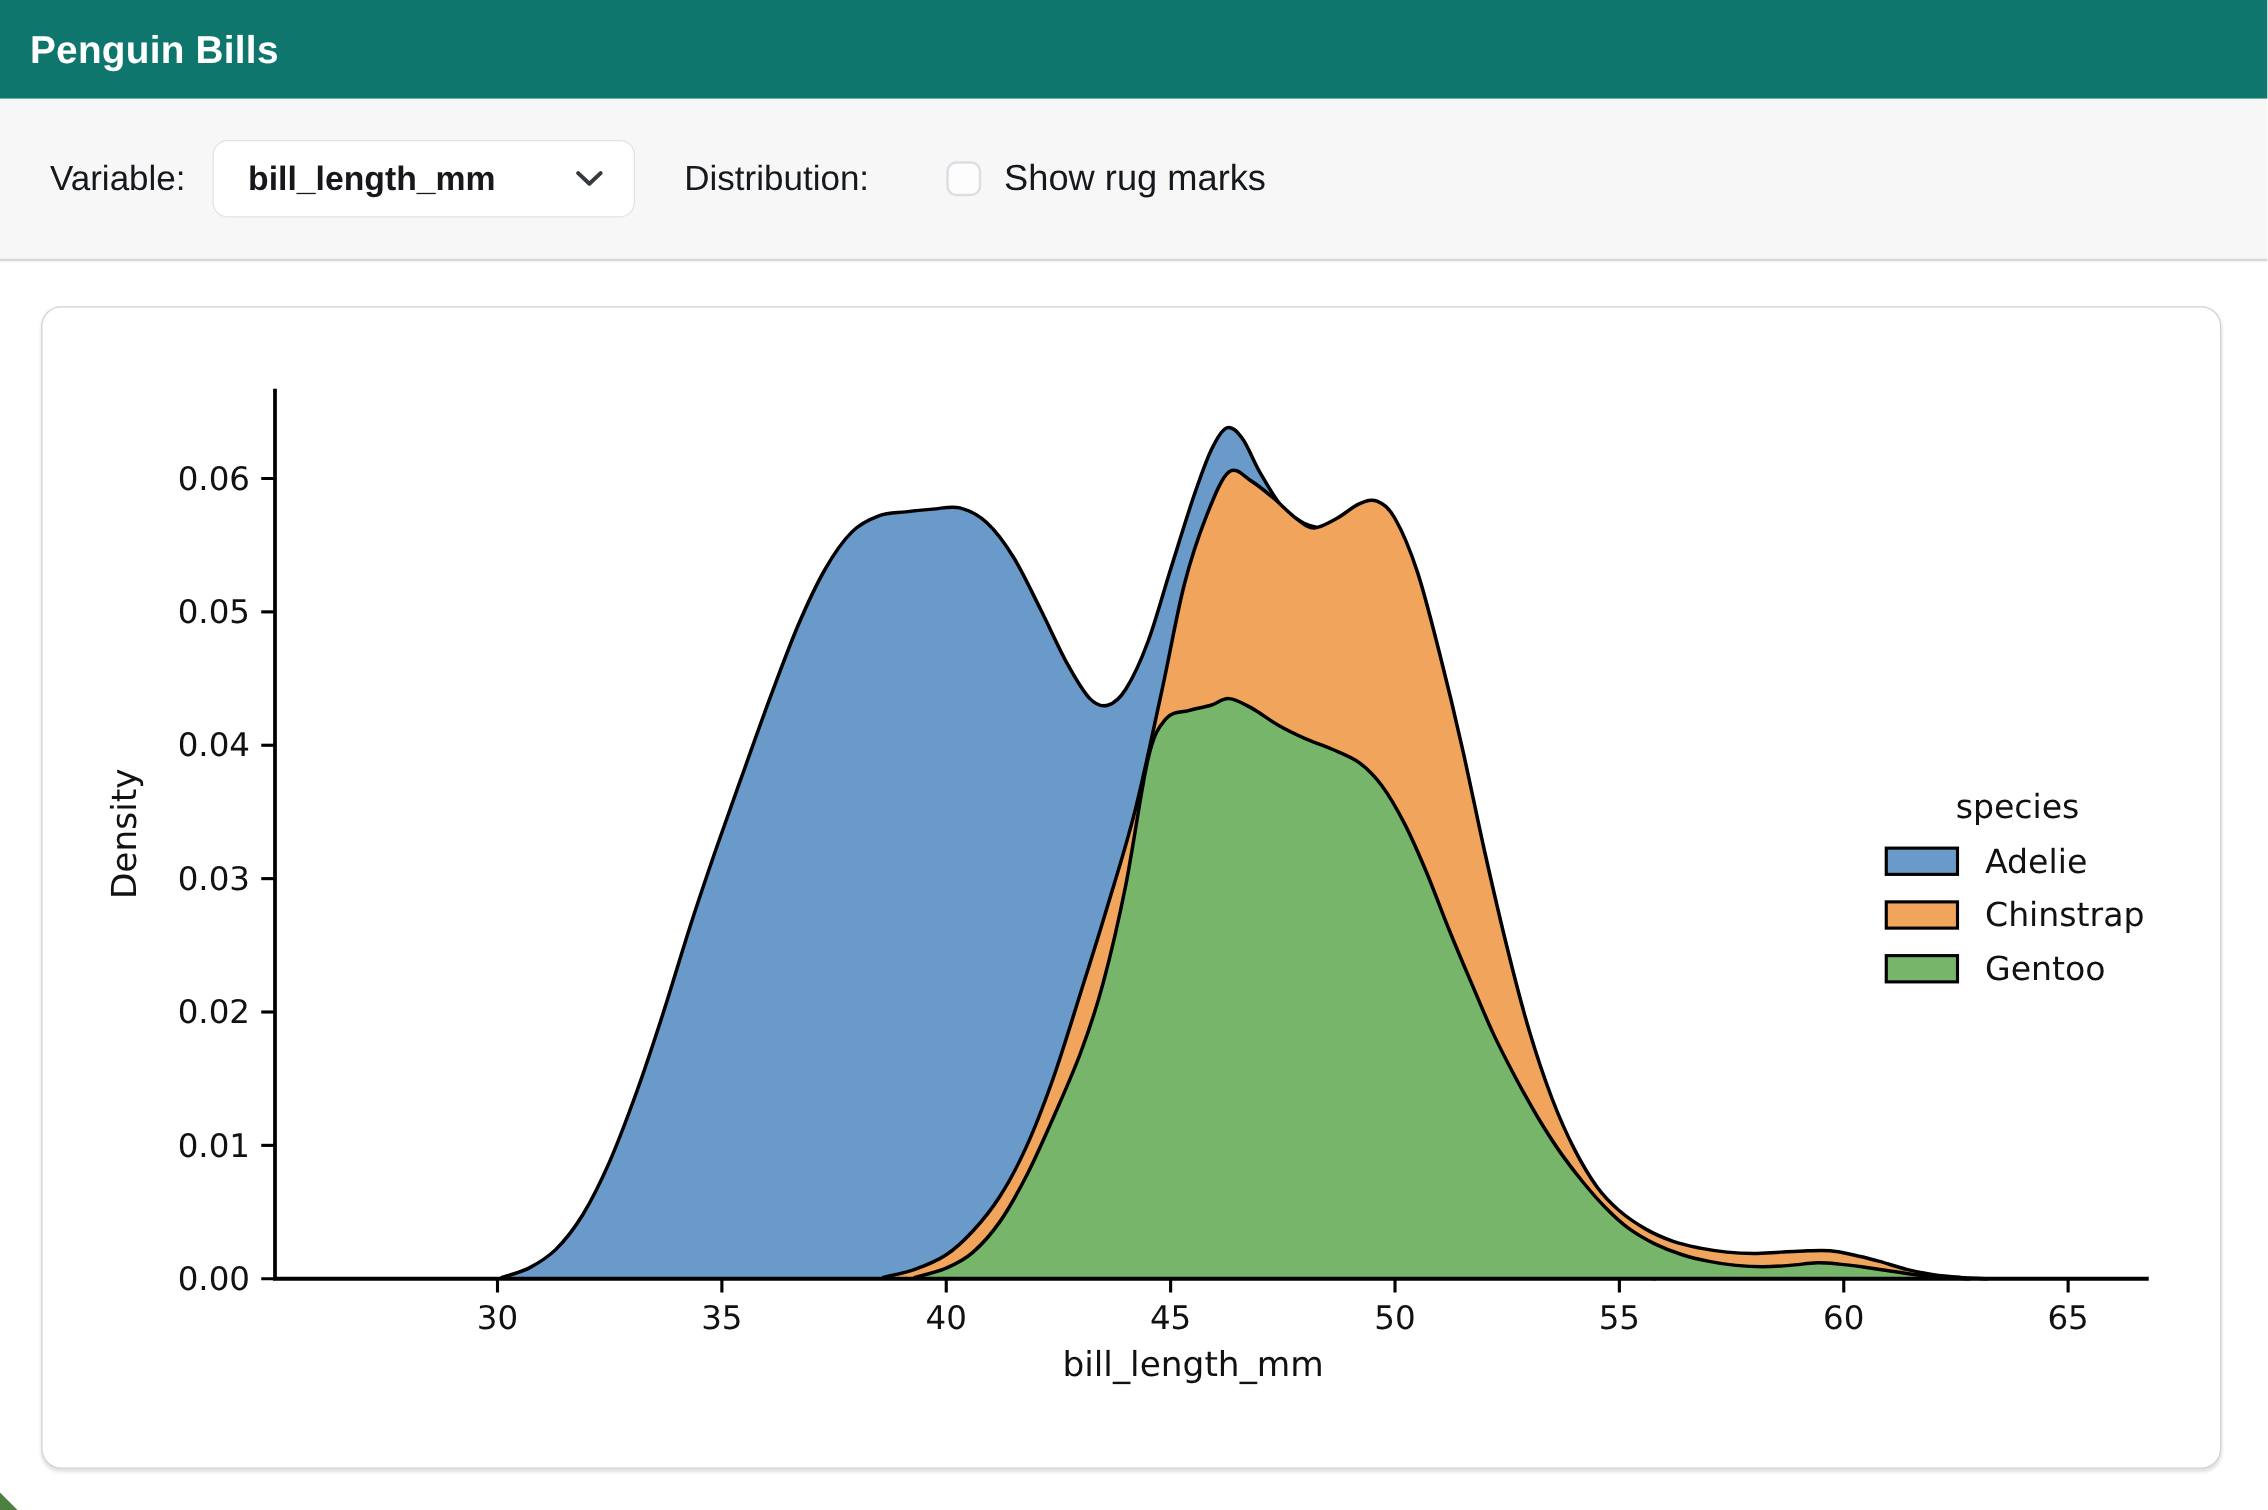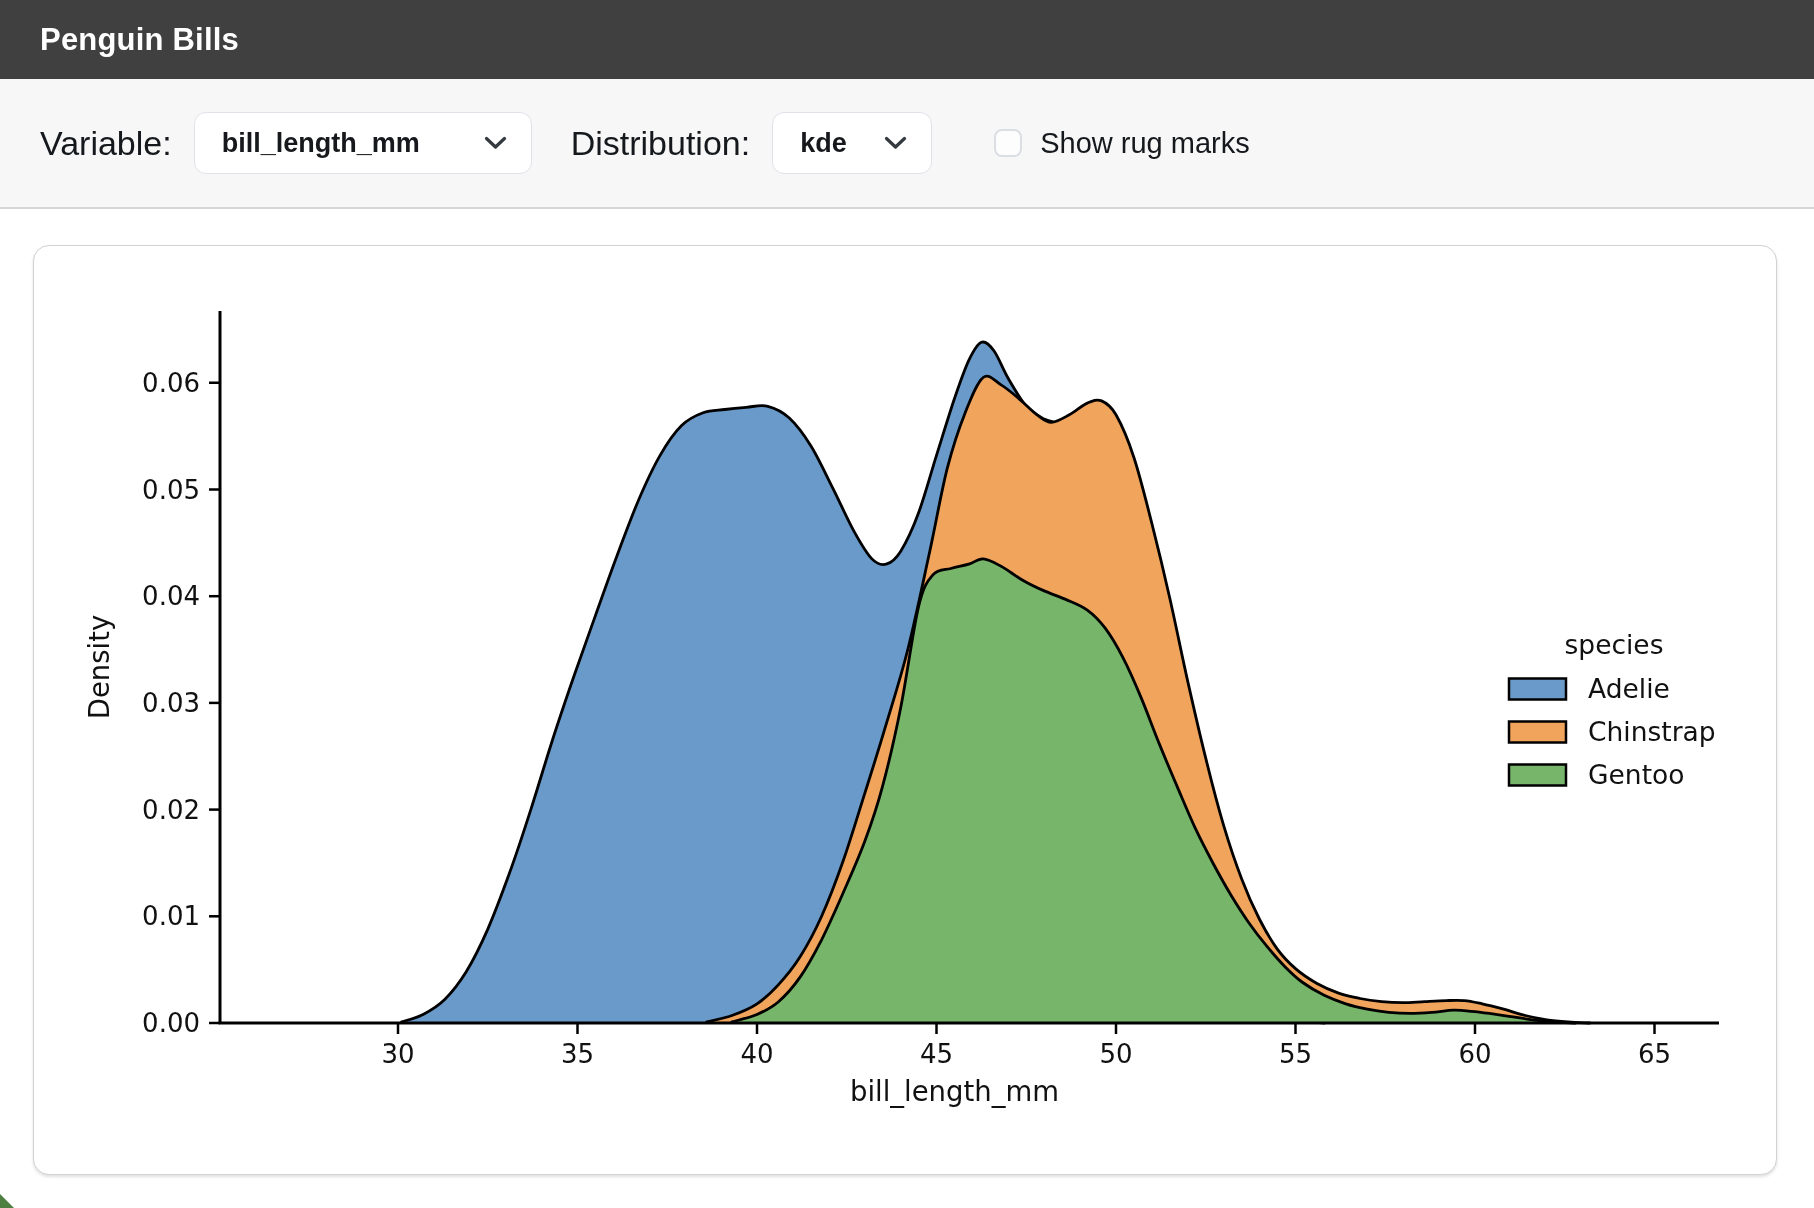--- a/index.html
+++ b/index.html
@@ -3,30 +3,30 @@
 <meta charset="utf-8">
 <style>
   html,body{margin:0;padding:0;}
   body{
     width:1814px;height:1208px;position:relative;overflow:hidden;
     background:#ffffff;font-family:"Liberation Sans",sans-serif;
     -webkit-font-smoothing:antialiased;
   }
   
   .header{
-    height:79px;background:#404040;display:flex;align-items:center;
-    padding-left:40px;box-sizing:border-box;
+    height:79px;background:#0f766e;display:flex;align-items:center;
+    padding-left:24px;box-sizing:border-box;
   }
   .header-title{color:#ffffff;font-size:31px;font-weight:600;letter-spacing:.2px;}
   
   .controls{
     height:130px;background:#f7f7f7;border-bottom:2px solid #d6d6d6;
     display:flex;align-items:center;padding-left:40px;box-sizing:border-box;
   }
-  .ctl-label{font-size:34px;color:#15181c;}
+  .ctl-label{font-size:28px;color:#15181c;}
   .select-btn{
     display:flex;align-items:center;justify-content:space-between;
     background:#ffffff;border:1.5px solid #dfe3e8;border-radius:12px;
     height:62px;box-sizing:border-box;padding:0 24px 0 27px;cursor:pointer;
   }
   .select-btn .val{font-size:27px;font-weight:600;color:#16181c;}
   .sel-variable{width:338px;margin-left:22px;}
   .sel-dist{width:160px;margin-left:22px;}
   .lbl-dist{margin-left:39px;}
   .chev{margin-left:18px;flex:none;}
@@ -61,26 +61,20 @@
 
   <div class="select-btn sel-variable" role="combobox">
     <span class="val">bill_length_mm</span>
     <svg class="chev" width="23" height="14" viewBox="0 0 23 14">
       <path d="M2.5 2.5 L11.5 11 L20.5 2.5" fill="none" stroke="#343a40" stroke-width="3.2" stroke-linecap="round" stroke-linejoin="round"></path>
     </svg>
   </div>
 
   <span class="ctl-label lbl-dist">Distribution:</span>
 
-  <div class="select-btn sel-dist" role="combobox">
-    <span class="val">kde</span>
-    <svg class="chev" width="23" height="14" viewBox="0 0 23 14">
-      <path d="M2.5 2.5 L11.5 11 L20.5 2.5" fill="none" stroke="#343a40" stroke-width="3.2" stroke-linecap="round" stroke-linejoin="round"></path>
-    </svg>
-  </div>
 
   <span class="checkbox" role="checkbox" aria-checked="false"></span>
   <span class="rug-label">Show rug marks</span>
 </div>
 
 <div class="card">
   <svg id="chart-svg" width="1741" height="927" viewBox="0 0 1741 927">
       <path d="M 367.6 775.9 C 371.2 774.7, 381.9 772.2, 389.1 768.5 C 396.3 764.7, 403.5 760.6, 410.7 753.5 C 417.9 746.4, 425.0 737.5, 432.2 725.8 C 439.4 714.0, 446.6 699.5, 453.8 683.1 C 460.9 666.7, 468.1 647.5, 475.3 627.6 C 482.5 607.7, 489.7 585.8, 496.8 563.6 C 504.0 541.4, 511.2 516.5, 518.4 494.2 C 525.5 472.0, 532.7 451.0, 539.9 430.2 C 547.1 409.4, 554.3 389.5, 561.5 369.4 C 568.6 349.3, 575.8 328.9, 583.0 309.7 C 590.2 290.4, 597.4 270.9, 604.5 254.2 C 611.7 237.5, 618.9 221.8, 626.1 209.4 C 633.2 196.9, 640.4 186.6, 647.6 179.5 C 654.8 172.4, 662.0 169.3, 669.1 166.7 C 676.3 164.0, 683.5 164.4, 690.7 163.5 C 697.9 162.6, 705.1 161.9, 712.2 161.3 C 719.4 160.8, 726.6 158.5, 733.8 160.3 C 740.9 162.1, 748.1 165.4, 755.3 172.0 C 762.5 178.6, 769.7 188.2, 776.8 199.8 C 784.0 211.3, 791.2 227.1, 798.4 241.4 C 805.6 255.6, 813.3 273.2, 819.9 285.1 C 826.5 297.0, 832.5 307.3, 837.9 312.9 C 843.3 318.4, 847.5 319.4, 852.2 318.2 C 857.0 316.9, 861.2 313.9, 866.6 305.4 C 872.0 296.8, 878.6 283.0, 884.5 267.0 C 890.5 251.0, 896.5 228.4, 902.5 209.4 C 908.5 190.3, 915.1 168.6, 920.4 152.8 C 925.8 137.0, 930.3 123.8, 934.8 114.4 C 939.3 105.0, 943.2 97.9, 947.4 96.3 C 951.6 94.7, 955.5 98.7, 959.9 104.8 C 964.4 110.8, 968.9 123.3, 974.3 132.5 C 979.7 141.8, 986.3 153.5, 992.3 160.3 C 998.2 167.0, 1004.2 169.9, 1010.2 173.1 C 1016.2 176.3, 1022.2 174.9, 1028.2 179.5 C 1034.1 184.1, 1040.1 190.1, 1046.1 200.8 C 1052.1 211.5, 1058.1 225.7, 1064.0 243.5 C 1070.0 261.3, 1076.0 283.5, 1082.0 307.5 C 1088.0 331.5, 1094.0 360.0, 1099.9 387.5 C 1105.9 415.1, 1111.9 445.3, 1117.9 472.9 C 1123.9 500.5, 1129.9 528.0, 1135.8 552.9 C 1141.8 577.8, 1147.8 601.5, 1153.8 622.3 C 1159.8 643.1, 1165.8 661.8, 1171.8 677.8 C 1177.7 693.8, 1183.7 707.1, 1189.7 718.3 C 1195.7 729.5, 1201.7 737.9, 1207.7 745.0 C 1213.6 752.1, 1219.0 756.7, 1225.6 761.0 C 1232.2 765.3, 1240.0 768.3, 1247.1 770.6 C 1254.3 772.9, 1261.5 773.8, 1268.7 774.9 C 1275.9 775.9, 1286.6 776.6, 1290.2 777.0 L 1290.2 777 L 367.6 777 Z" fill="#6a9ac9" stroke="none"></path>
       <path d="M 367.6 775.9 C 371.2 774.7, 381.9 772.2, 389.1 768.5 C 396.3 764.7, 403.5 760.6, 410.7 753.5 C 417.9 746.4, 425.0 737.5, 432.2 725.8 C 439.4 714.0, 446.6 699.5, 453.8 683.1 C 460.9 666.7, 468.1 647.5, 475.3 627.6 C 482.5 607.7, 489.7 585.8, 496.8 563.6 C 504.0 541.4, 511.2 516.5, 518.4 494.2 C 525.5 472.0, 532.7 451.0, 539.9 430.2 C 547.1 409.4, 554.3 389.5, 561.5 369.4 C 568.6 349.3, 575.8 328.9, 583.0 309.7 C 590.2 290.4, 597.4 270.9, 604.5 254.2 C 611.7 237.5, 618.9 221.8, 626.1 209.4 C 633.2 196.9, 640.4 186.6, 647.6 179.5 C 654.8 172.4, 662.0 169.3, 669.1 166.7 C 676.3 164.0, 683.5 164.4, 690.7 163.5 C 697.9 162.6, 705.1 161.9, 712.2 161.3 C 719.4 160.8, 726.6 158.5, 733.8 160.3 C 740.9 162.1, 748.1 165.4, 755.3 172.0 C 762.5 178.6, 769.7 188.2, 776.8 199.8 C 784.0 211.3, 791.2 227.1, 798.4 241.4 C 805.6 255.6, 813.3 273.2, 819.9 285.1 C 826.5 297.0, 832.5 307.3, 837.9 312.9 C 843.3 318.4, 847.5 319.4, 852.2 318.2 C 857.0 316.9, 861.2 313.9, 866.6 305.4 C 872.0 296.8, 878.6 283.0, 884.5 267.0 C 890.5 251.0, 896.5 228.4, 902.5 209.4 C 908.5 190.3, 915.1 168.6, 920.4 152.8 C 925.8 137.0, 930.3 123.8, 934.8 114.4 C 939.3 105.0, 943.2 97.9, 947.4 96.3 C 951.6 94.7, 955.5 98.7, 959.9 104.8 C 964.4 110.8, 968.9 123.3, 974.3 132.5 C 979.7 141.8, 986.3 153.5, 992.3 160.3 C 998.2 167.0, 1004.2 169.9, 1010.2 173.1 C 1016.2 176.3, 1022.2 174.9, 1028.2 179.5 C 1034.1 184.1, 1040.1 190.1, 1046.1 200.8 C 1052.1 211.5, 1058.1 225.7, 1064.0 243.5 C 1070.0 261.3, 1076.0 283.5, 1082.0 307.5 C 1088.0 331.5, 1094.0 360.0, 1099.9 387.5 C 1105.9 415.1, 1111.9 445.3, 1117.9 472.9 C 1123.9 500.5, 1129.9 528.0, 1135.8 552.9 C 1141.8 577.8, 1147.8 601.5, 1153.8 622.3 C 1159.8 643.1, 1165.8 661.8, 1171.8 677.8 C 1177.7 693.8, 1183.7 707.1, 1189.7 718.3 C 1195.7 729.5, 1201.7 737.9, 1207.7 745.0 C 1213.6 752.1, 1219.0 756.7, 1225.6 761.0 C 1232.2 765.3, 1240.0 768.3, 1247.1 770.6 C 1254.3 772.9, 1261.5 773.8, 1268.7 774.9 C 1275.9 775.9, 1286.6 776.6, 1290.2 777.0" fill="none" stroke="#000000" stroke-width="2.8" stroke-linejoin="round" stroke-linecap="round"></path>
       <path d="M 672.7 775.9 C 676.9 774.9, 689.5 772.6, 697.9 769.5 C 706.2 766.5, 715.2 763.0, 723.0 757.8 C 730.8 752.6, 737.4 746.4, 744.5 738.6 C 751.7 730.8, 758.9 722.2, 766.1 710.8 C 773.3 699.5, 780.4 686.3, 787.6 670.3 C 794.8 654.3, 802.0 635.3, 809.2 614.8 C 816.3 594.4, 823.5 570.4, 830.7 547.6 C 837.9 524.8, 845.1 502.2, 852.2 478.2 C 859.4 454.2, 866.6 432.0, 873.8 403.5 C 881.0 375.1, 888.7 337.8, 895.3 307.5 C 901.9 277.3, 907.3 245.6, 913.3 222.2 C 919.3 198.7, 925.2 181.8, 931.2 166.7 C 937.2 151.6, 943.2 136.1, 949.2 131.5 C 955.2 126.8, 961.1 135.4, 967.1 138.9 C 973.1 142.5, 979.1 147.8, 985.1 152.8 C 991.1 157.8, 997.6 164.9, 1003.0 168.8 C 1008.4 172.7, 1012.0 176.3, 1017.4 176.3 C 1022.8 176.3, 1029.3 172.0, 1035.3 168.8 C 1041.3 165.6, 1047.9 159.4, 1053.3 157.1 C 1058.7 154.8, 1062.9 153.0, 1067.6 154.9 C 1072.4 156.9, 1076.6 159.4, 1082.0 168.8 C 1087.4 178.2, 1094.0 193.4, 1099.9 211.5 C 1105.9 229.6, 1111.9 254.2, 1117.9 277.6 C 1123.9 301.1, 1129.9 326.0, 1135.8 352.3 C 1141.8 378.7, 1147.8 408.9, 1153.8 435.6 C 1159.8 462.2, 1165.8 488.4, 1171.8 512.4 C 1177.7 536.4, 1183.7 559.5, 1189.7 579.6 C 1195.7 599.7, 1201.7 617.3, 1207.7 633.0 C 1213.6 648.6, 1219.6 661.8, 1225.6 673.5 C 1231.6 685.2, 1237.6 695.2, 1243.5 703.4 C 1249.5 711.6, 1254.9 716.9, 1261.5 722.6 C 1268.1 728.3, 1275.9 733.4, 1283.0 737.5 C 1290.2 741.6, 1297.4 744.6, 1304.6 747.1 C 1311.8 749.6, 1318.9 751.0, 1326.1 752.5 C 1333.3 753.9, 1340.5 754.9, 1347.7 755.7 C 1354.8 756.4, 1362.0 756.7, 1369.2 756.7 C 1376.4 756.7, 1383.6 756.0, 1390.7 755.7 C 1397.9 755.3, 1405.7 754.8, 1412.3 754.6 C 1418.9 754.4, 1424.2 754.1, 1430.2 754.6 C 1436.2 755.1, 1441.6 756.4, 1448.2 757.8 C 1454.8 759.2, 1462.5 761.2, 1469.7 763.1 C 1476.9 765.1, 1484.1 767.8, 1491.3 769.5 C 1498.4 771.3, 1505.6 772.7, 1512.8 773.8 C 1520.0 774.9, 1527.2 775.4, 1534.3 775.9 C 1541.5 776.5, 1552.3 776.8, 1555.9 777.0 L 1555.9 777 L 672.7 777 Z" fill="#f0a45c" stroke="none"></path>

